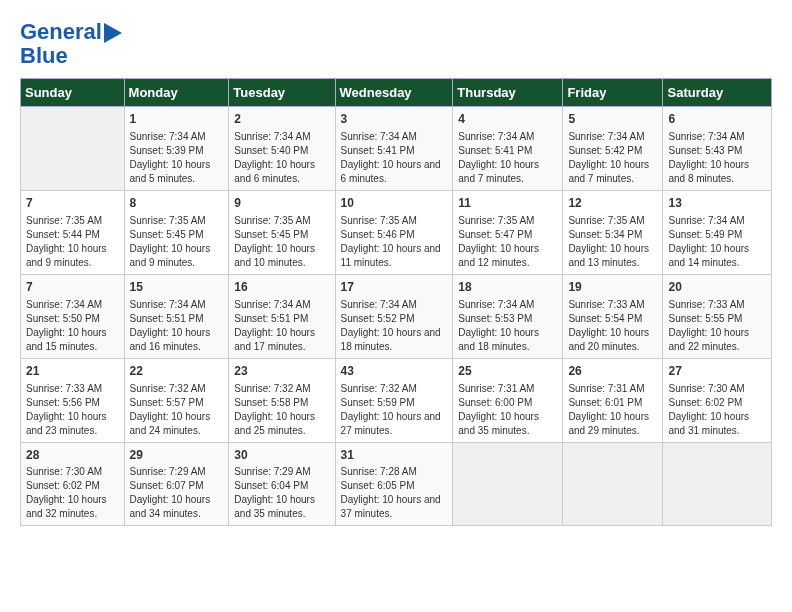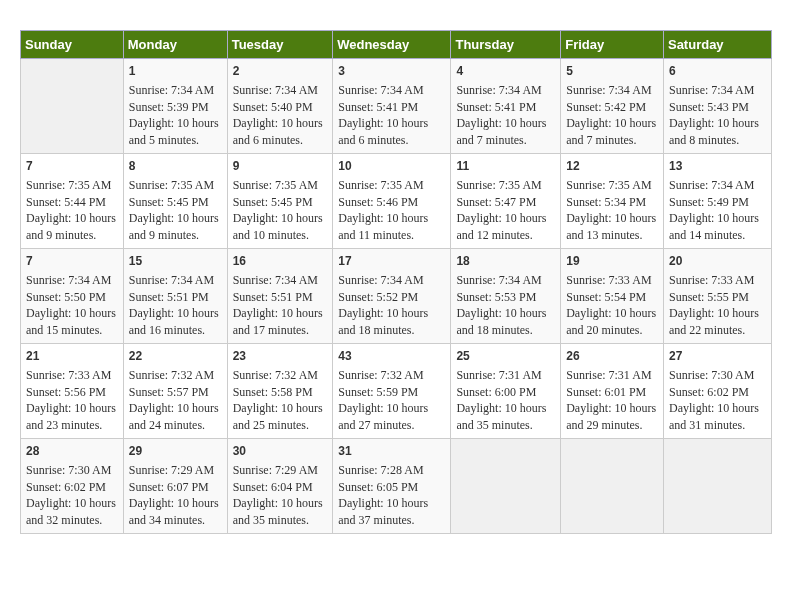--- a/index.html
+++ b/index.html
@@ -50,21 +50,21 @@
       font-size: 16px;
       font-weight: normal;
       color: #555;
     }
     table {
       width: 100%;
       border-collapse: collapse;
       font-size: 11px;
     }
     thead tr th {
-      background-color: #4d7c0f;
+      background-color: #14532d;
       color: #fff;
       padding: 6px 4px;
       text-align: left;
       font-size: 13px;
       font-weight: bold;
       border: 1px solid #aac;
     }
     tbody tr td {
       border: 1px solid #ccc;
       padding: 4px 5px;
@@ -76,34 +76,38 @@
     tbody tr:nth-child(odd) td {
       background: #f9f9f9;
     }
     .day-num {
       font-weight: bold;
       font-size: 12px;
       display: block;
       margin-bottom: 2px;
     }
     .day-info {
-      font-size: 12px;
+      font-size: 10px;
       color: #333;
-      font-family: Liberation Serif, serif;
     }
     .empty-cell {
       background: #f0f0f0 !important;
     }
   </style>
 </head>
 <body>
 
 <div class="header">
   <div class="logo">
     <div>
+      <div style="display:flex; align-items:center;">
+        <span class="logo-text"><span>General</span></span>
+        <div class="logo-arrow"></div>
+      </div>
+      <div class="logo-text"><span>Blue</span></div>
     </div>
   </div>
   <div class="title-block">
     <h1></h1>
     <h2></h2>
   </div>
 </div>
 
 <table>
   <thead>

